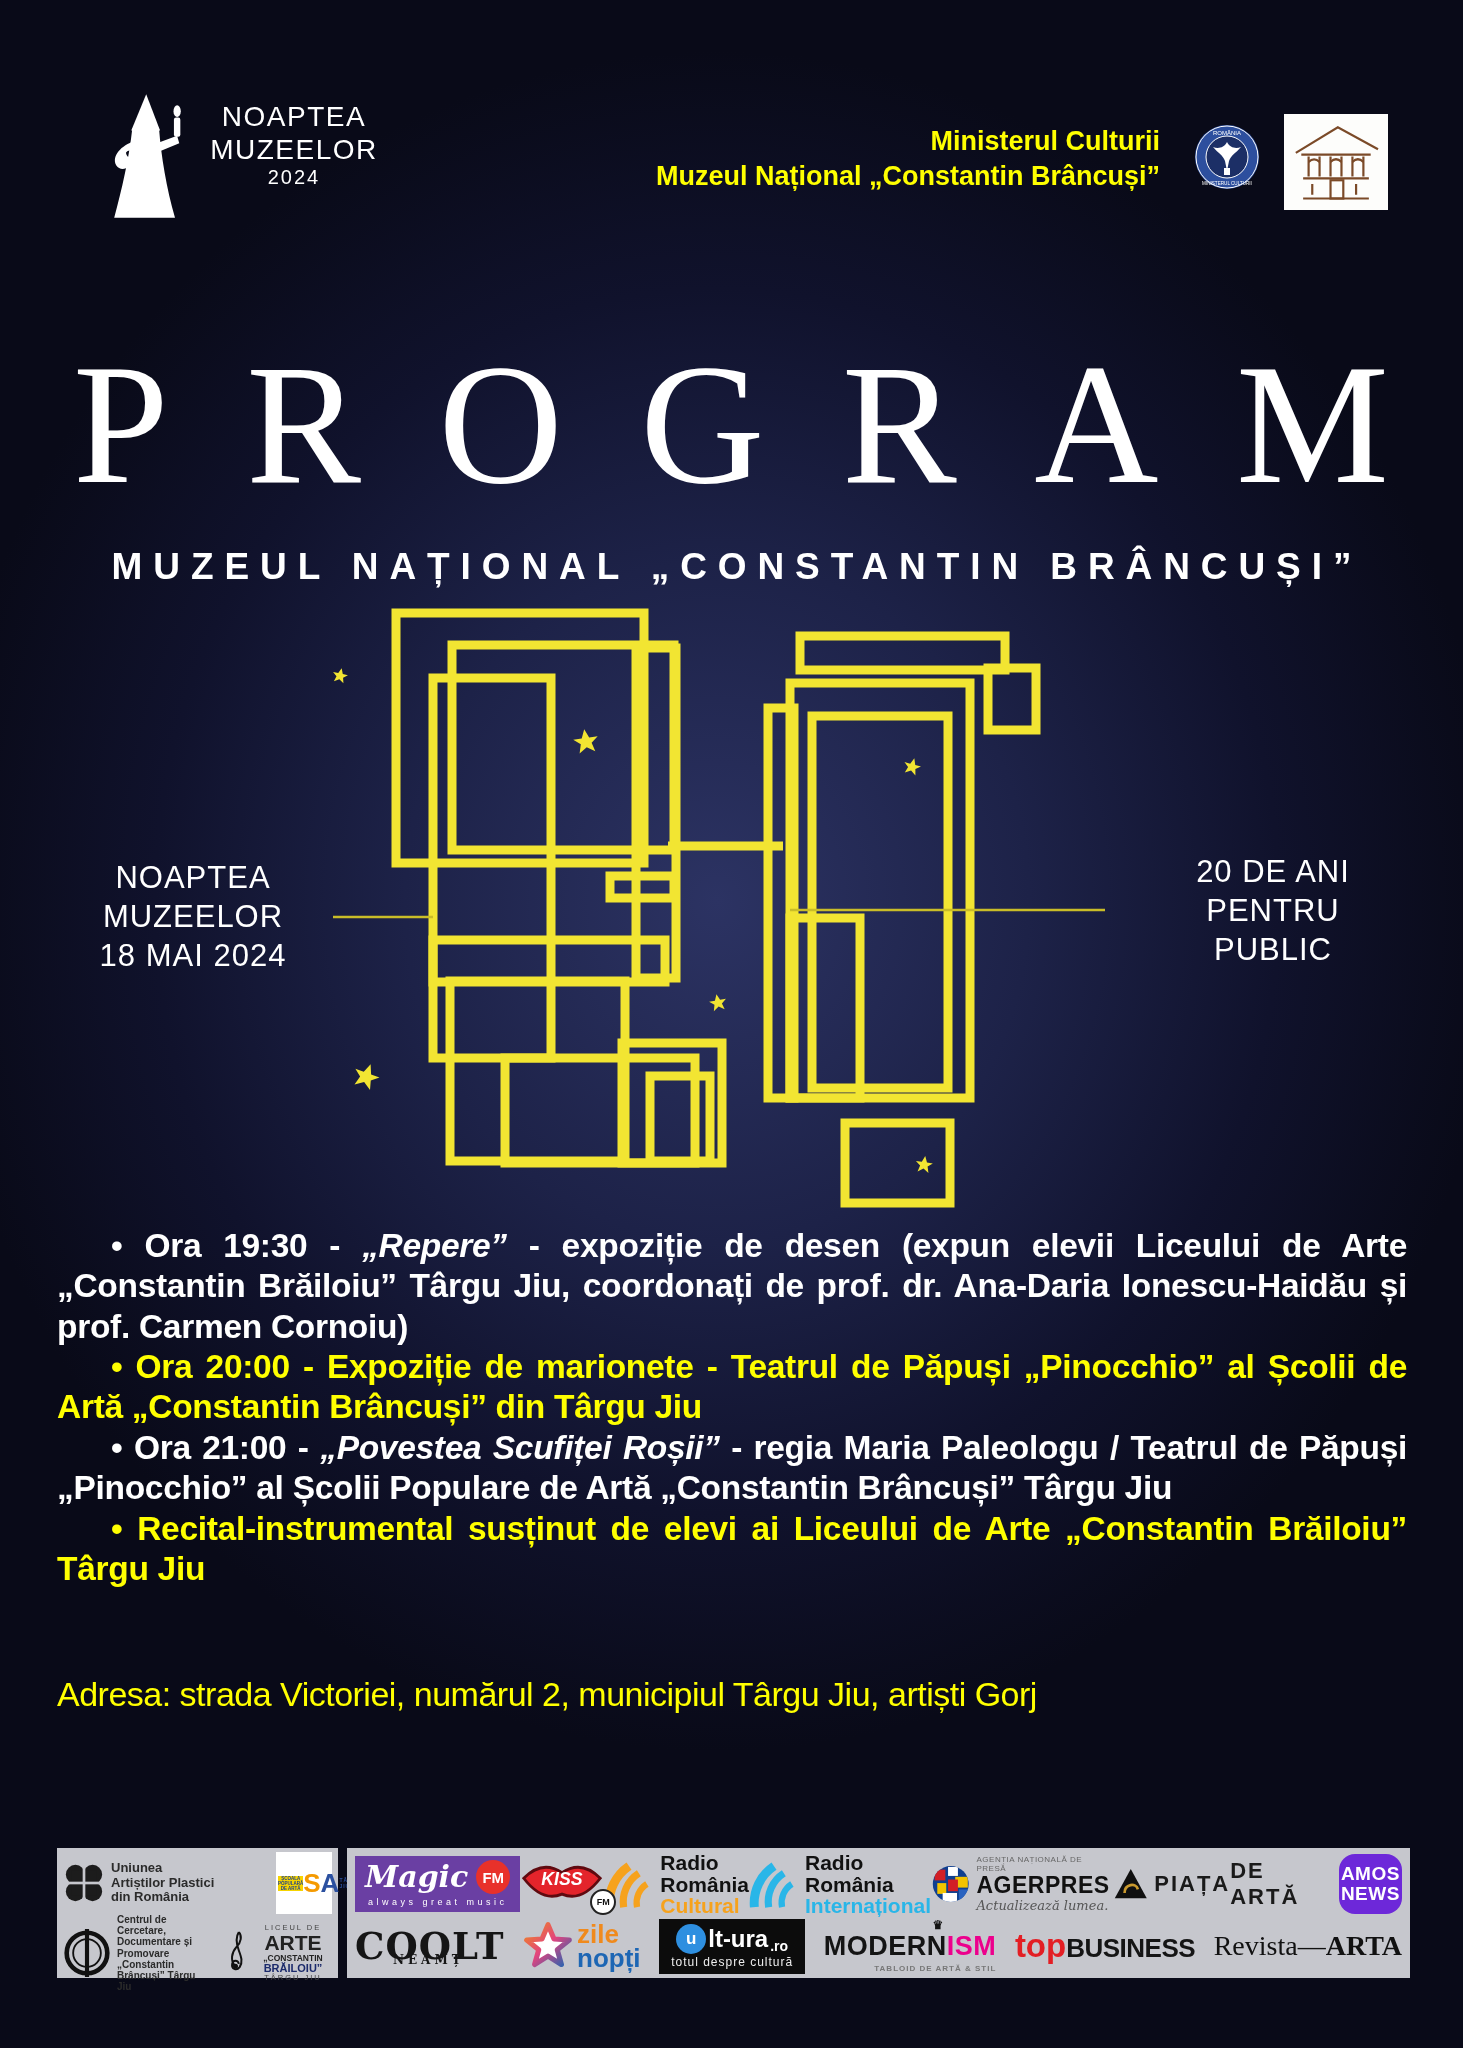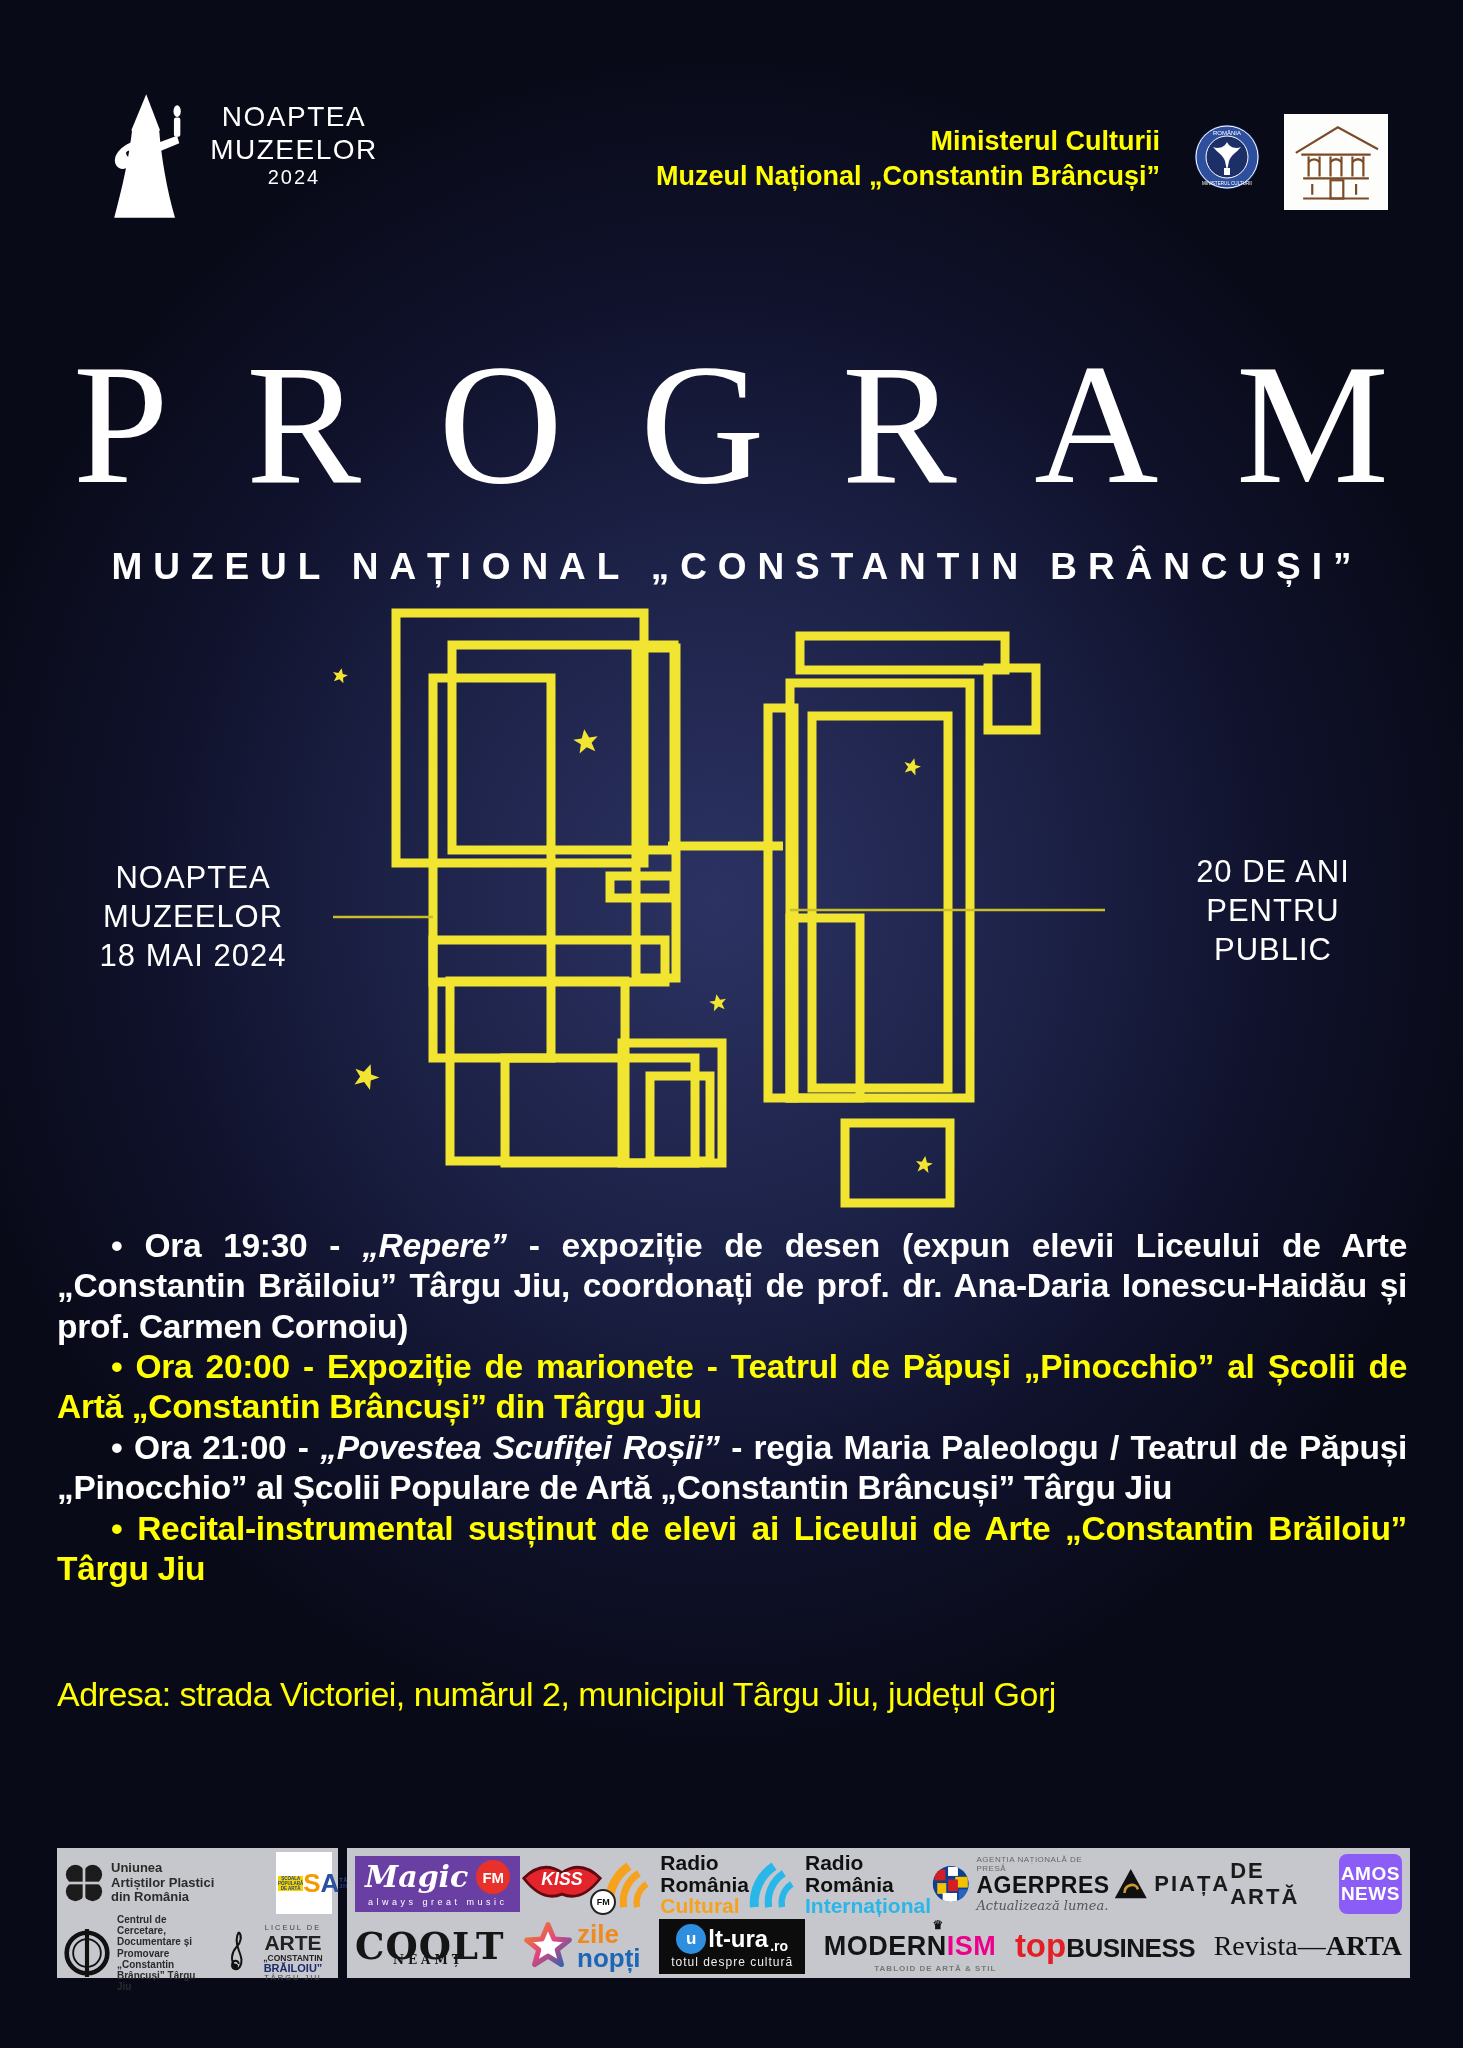--- a/index.html
+++ b/index.html
@@ -62,21 +62,21 @@
   .kiss{position:relative;}
   .kiss-fm{position:absolute;right:-12px;bottom:-4px;width:22px;height:22px;border-radius:50%;background:#fff;border:2px solid #222;color:#111;font-size:9px;font-weight:800;display:flex;align-items:center;justify-content:center;}
   .rr-text{line-height:1.02;font-weight:700;font-size:21px;color:#111;}
   .rr-cult{color:#f6a21d;}
   .rr-int{color:#29b6e8;}
   .ag-text{line-height:1.1;}
   .ag-top{font-size:8px;color:#666;letter-spacing:0.5px;}
   .ag-name{font-size:23px;font-weight:800;color:#111;letter-spacing:0.5px;}
   .ag-tag{font-size:13px;color:#555;font-family:"DejaVu Serif",serif;font-style:italic;}
   .piata-text{font-size:22px;font-weight:700;color:#1a1a1a;letter-spacing:2px;display:flex;align-items:center;}
-  .amos{width:64px;height:60px;background:#8b5cf6;border-radius:8px;color:#fff;font-weight:800;font-size:19px;line-height:1.05;display:flex;flex-direction:column;align-items:center;justify-content:center;letter-spacing:0.5px;}
+  .amos{width:64px;height:60px;background:#6d28d9;border-radius:16px;color:#fff;font-weight:800;font-size:19px;line-height:1.05;display:flex;flex-direction:column;align-items:center;justify-content:center;letter-spacing:0.5px;}
   .coolt{position:relative;font-family:"DejaVu Serif",serif;font-weight:700;color:#151515;font-size:37px;line-height:1;letter-spacing:1px;}
   .coolt-sub{position:absolute;left:38px;bottom:-1px;font-size:12px;letter-spacing:4px;font-weight:700;}
   .zile{display:flex;align-items:center;gap:4px;}
   .zile-words{line-height:0.95;font-weight:800;}
   .zile-w1{color:#f08a1d;font-size:26px;}
   .zile-w2{color:#1d66b4;font-size:26px;}
   .cultura{background:#0c0c0c;padding:5px 12px;display:flex;flex-direction:column;align-items:center;}
   .cult-row{display:flex;align-items:center;gap:2px;}
   .c-circle{width:30px;height:30px;border-radius:50%;background:#2e8fe0;color:#fff;font-weight:800;font-size:17px;display:flex;align-items:center;justify-content:center;}
   .cult-name{color:#fff;font-weight:800;font-size:24px;line-height:1;}
@@ -203,21 +203,21 @@
   </svg>
 
   <div class="abs program">
       <p class="prog white"><span>• Ora 19:30 - </span><i>„Repere”</i><span> - expoziție de desen (expun elevii Liceului de Arte „Constantin Brăiloiu” Târgu Jiu, coordonați de prof. dr. Ana-Daria Ionescu-Haidău și prof. Carmen Cornoiu)</span></p>
       <p class="prog yellow"><span>• Ora 20:00 - Expoziție de marionete - Teatrul de Păpuși „Pinocchio” al Școlii de Artă „Constantin Brâncuși” din Târgu Jiu</span></p>
       <p class="prog white"><span>• Ora 21:00 - </span><i>„Povestea Scufiței Roșii”</i><span> - regia Maria Paleologu / Teatrul de Păpuși „Pinocchio” al Școlii Populare de Artă „Constantin Brâncuși” Târgu Jiu</span></p>
       <p class="prog yellow"><span>• Recital-instrumental susținut de elevi ai Liceului de Arte „Constantin Brăiloiu” Târgu Jiu</span></p>
     </div>
 
   <div class="abs partners">
-    <p class="address">Adresa: strada Victoriei, numărul 2, municipiul Târgu Jiu, județul Gorj</p>
+    <p class="address">Adresa: strada Victoriei, numărul 2, municipiul Târgu Jiu, artiști Gorj</p>
   </div>
 
   <div class="abs strip">
 
     <div class="gray-box box-left">
       <div class="srow">
         <div class="item">
           <svg width="42" height="42" viewBox="0 0 44 44">
             <g fill="#1c1c1c">
               <circle cx="13" cy="13" r="10"></circle>

